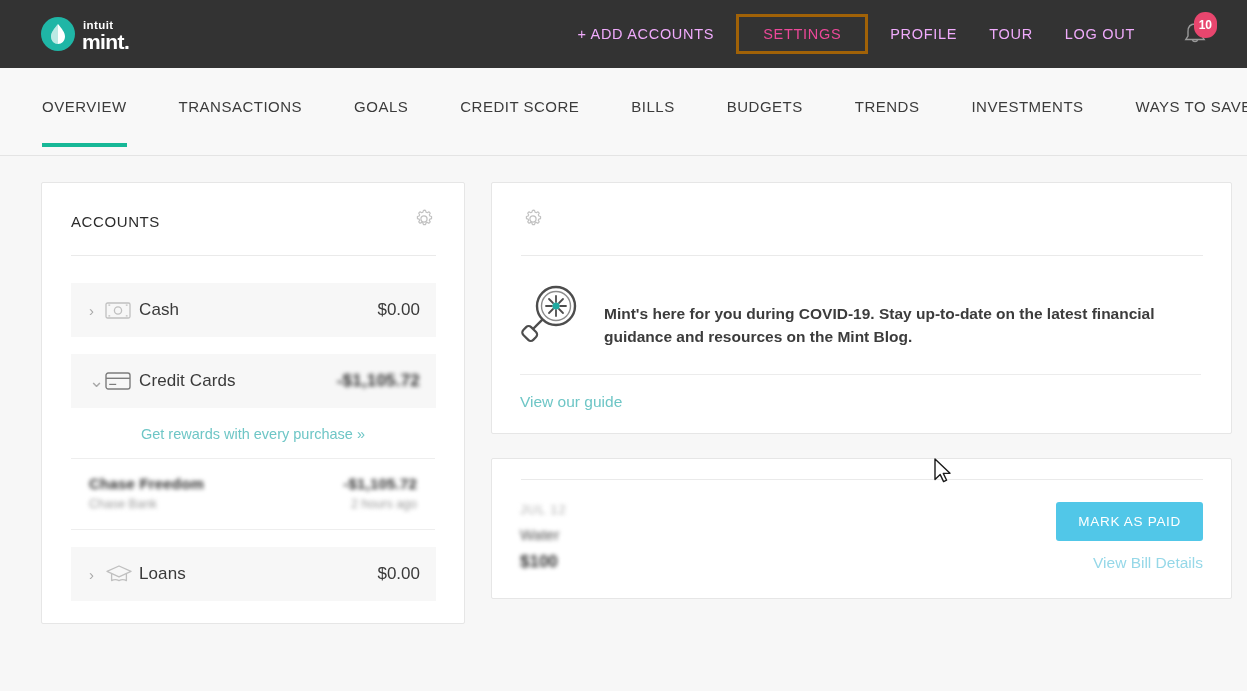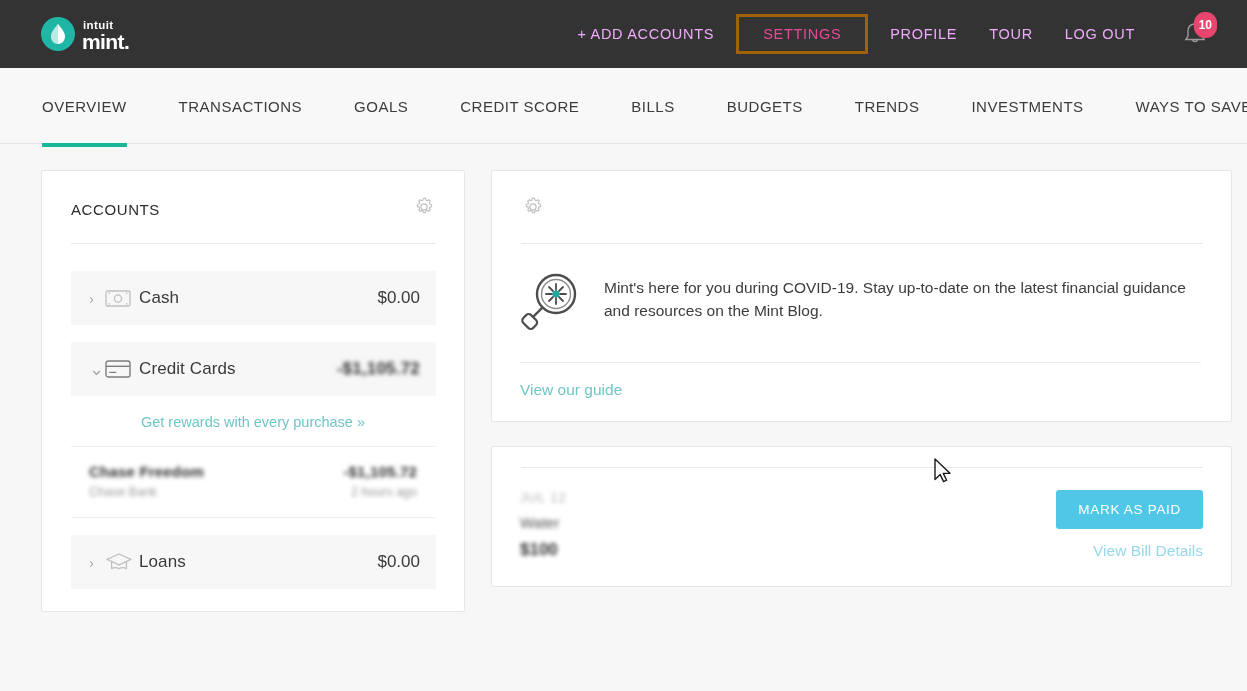--- a/index.html
+++ b/index.html
@@ -76,21 +76,21 @@
     border-radius: 11px;
     background: #e8466e;
     color: #ffffff;
     font-size: 12px; font-weight: bold;
     display: flex; align-items: center; justify-content: center;
     padding: 0 5px;
   }
 
   
   .tabbar {
-    height: 76px;
+    height: 88px;
     background: #f8f8f8;
     border-bottom: 1px solid #e4e4e4;
     display: flex;
     align-items: flex-start;
     padding-left: 42px;
     padding-top: 24px;
     gap: 0;
   }
   .tab {
     position: relative;
@@ -174,23 +174,24 @@
     padding: 16px 18px 18px 18px;
     border-bottom: 1px solid #eeeeee;
   }
   .blur-strong { filter: blur(2.1px); color:#2f2f2f; font-size:15px; font-weight:bold; letter-spacing:.2px;}
   .blur-light  { filter: blur(2.0px); color:#9a9a9a; font-size:12.5px; margin-top:5px;}
   .sub-right { text-align: right; }
 
   
   .col-right { width: 741px; flex: 0 0 741px; }
   .covid-body {
-    display: flex; align-items: flex-start;
+    display: flex; align-items: flex-end;
     padding: 26px 30px 0 28px;
     gap: 22px;
+    font-weight: bold;
   }
   .covid-text {
     font-size: 15.5px; line-height: 1.5; color: #3c3c3c;
     padding-top: 6px;
   }
   .covid-rule { height:1px; background:#ececec; margin: 26px 30px 0 28px; }
   .covid-link {
     color: #6ec6c6; font-size: 15.5px;
     padding: 18px 0 22px 28px;
     cursor: pointer;

